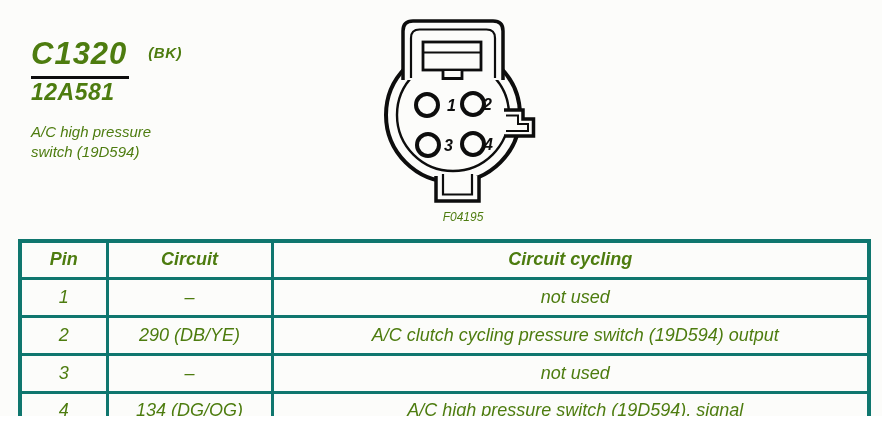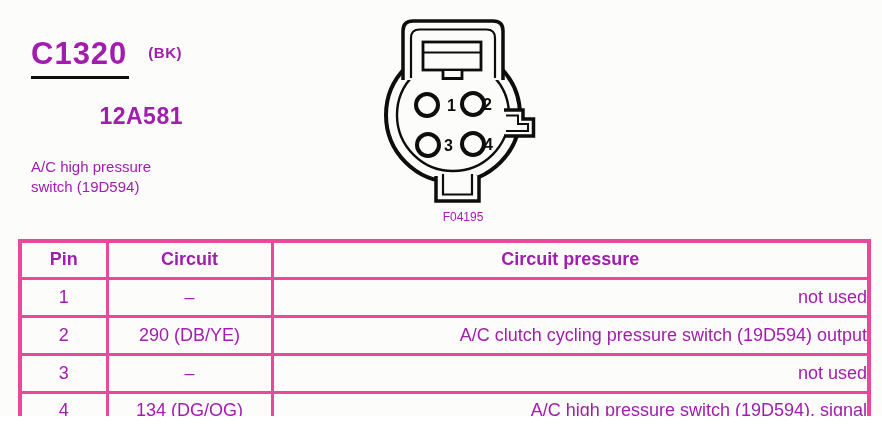--- a/index.html
+++ b/index.html
@@ -3,22 +3,23 @@
 <meta charset="utf-8">
 <style>
   * { margin: 0; padding: 0; box-sizing: border-box; }
   html, body { background: #ffffff; }
   .page {
     position: relative;
     width: 882px;
     height: 416px;
     background: #fcfcfa;
     font-family: "Liberation Sans", sans-serif;
-    color: #a21caf;
+    color: #4d7c0f;
     overflow: hidden;
+    font-style: italic;
   }
 
   
   .id-block { position: absolute; left: 31px; top: 36px; }
   .conn-line { white-space: nowrap; }
   .conn-id {
     font-size: 31px;
     font-weight: bold;
     letter-spacing: 1px;
   }
@@ -31,27 +32,26 @@
   }
   .divider {
     width: 98px;
     height: 3px;
     background: #0d0d0d;
     margin-top: 4px;
   }
   .part-no {
     font-size: 23px;
     font-weight: bold;
-    margin-top: 24px;
+    margin-top: 0;
     letter-spacing: 0.5px;
-    text-align: right;
   }
   .desc {
     font-size: 15px;
-    margin-top: 27px;
+    margin-top: 16px;
     width: 152px;
     line-height: 1.32;
   }
 
   
   .connector-svg { position: absolute; left: 383px; top: 8px; width: 160px; height: 200px; }
   .figure-id {
     position: absolute;
     left: 383px;
     top: 210px;
@@ -64,37 +64,37 @@
   .pinout-table {
     position: absolute;
     left: 18px;
     top: 239px;
     width: 849px;
     border-collapse: collapse;
     table-layout: fixed;
     background: #fcfcfa;
   }
   .pinout-table, .pinout-table th, .pinout-table td {
-    border: 3px solid #ec4899;
+    border: 3px solid #0f766e;
   }
   .pinout-table { border-width: 4px; }
   .pinout-table th {
     height: 37px;
     font-size: 18px;
     font-weight: bold;
     text-align: center;
   }
   .pinout-table td {
     height: 38px;
     font-size: 18px;
     text-align: center;
     vertical-align: middle;
   }
   .pinout-table td.fn {
-    text-align: right;
+    text-align: center;
     padding-left: 10px;
   }
   .col-pin { width: 87px; }
   .col-circuit { width: 165px; }
   .col-fn { width: 597px; }
 </style>
 </head>
 <body>
 
 <div class="page">
@@ -141,21 +141,21 @@
   <table class="pinout-table">
     <colgroup>
       <col class="col-pin">
         <col class="col-circuit">
         <col class="col-fn">
     </colgroup>
     <thead>
       <tr>
         <th>Pin</th>
         <th>Circuit</th>
-        <th>Circuit pressure</th>
+        <th>Circuit cycling</th>
       </tr>
     </thead>
     <tbody>
       <tr>
         <td>1</td>
         <td>–</td>
         <td class="fn">not used</td>
       </tr>
       <tr>
         <td>2</td>

